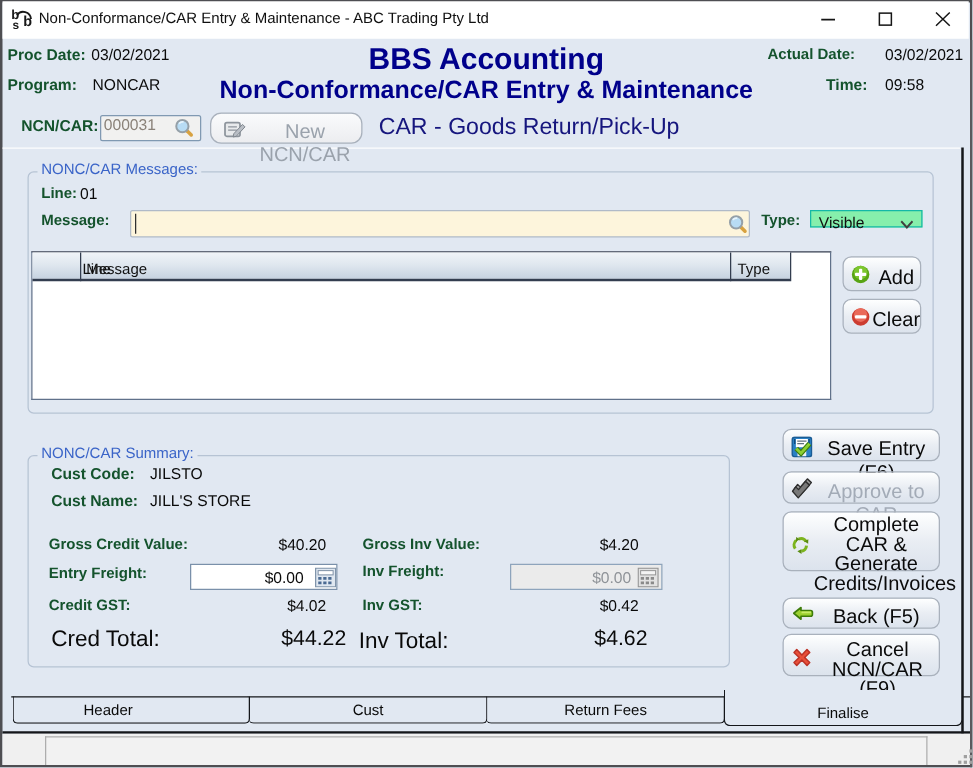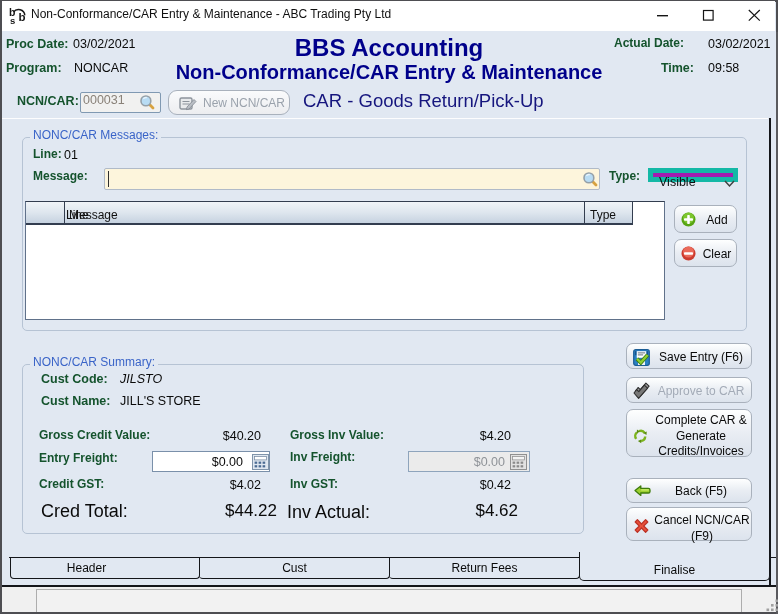--- a/index.html
+++ b/index.html
@@ -5,21 +5,21 @@
 * { margin:0; padding:0; box-sizing:border-box; }
 html,body { width:778px; height:614px; }
 body { font-family:"Liberation Sans", sans-serif; position:relative; background:#e1e8f2; overflow:hidden; color:#0a0a0a; }
 .abs { position:absolute; }
 .b { font-weight:bold; }
 .navy { color:#00008b; }
 .lbl { position:absolute; font-size:12px; font-weight:bold; color:#14532d; line-height:1.15; }
 .val { position:absolute; font-size:12.5px; color:#0a0a0a; line-height:1.15; }
 .fs { position:absolute; border:1px solid #b6c3d4; border-radius:5px; }
 .fslbl { position:absolute; background:#e1e8f2; color:#3a64c8; font-size:12px; padding:0 3px; line-height:1.1; }
-.btn { position:absolute; border:1px solid #a9b1bc; border-radius:7px; background:linear-gradient(#feffff, #e9edf3 50%, #dce3ed); color:#0a0a0a; font-size:12px; }
+.btn { position:absolute; border:1px solid #a9b1bc; border-radius:7px; background:linear-gradient(#feffff, #e9edf3 50%, #dce3ed); color:#0a0a0a; font-size:16px; }
 .btn .txt { position:absolute; text-align:center; line-height:1.2; }
 .gh { position:absolute; font-size:12px; color:#101010; top:7px; line-height:1.1; }
 .gsep { position:absolute; top:0; width:1px; height:23px; background:#333d4f; }
 .tabtxt { position:absolute; font-size:12px; text-align:center; line-height:1.1; }
 </style>
 </head>
 <body>
 
 <div class="abs" style="left:0; top:0; width:778px; height:614px; border:2px solid #4e4e52;"></div>
 <div class="abs" style="left:2px; top:1px; width:773px; height:30px; background:#ffffff;"></div>
@@ -77,21 +77,21 @@
 <div class="lbl" style="left:33px; top:170px;">Message:</div>
 <div class="abs" style="left:104px; top:168px; width:496px; height:22px; background:#fdf5dc; border:1px solid #b0bac8; border-radius:2px;">
   <div class="abs" style="left:3px; top:2px; width:1px; height:16px; background:#303030;"></div>
   <svg class="abs" style="left:477px; top:2px;" width="16" height="16" viewBox="0 0 16 16">
     <path d="M 10.8 10.8 L 14 14" stroke="#d8a240" stroke-width="2.8" stroke-linecap="round"></path>
     <circle cx="6.9" cy="6.9" r="4.9" fill="#b8dcf4" stroke="#95a0a8" stroke-width="1.6"></circle>
     <path d="M 4.3 4.9 a 3.6 3.6 0 0 1 3.6 -1.3" stroke="#e8f4fc" stroke-width="1.3" fill="none"></path>
   </svg>
 </div>
 <div class="lbl" style="left:609px; top:170px;">Type:</div>
-<div class="abs" style="left:648px; top:168px; width:90px; height:14px; background:#a21caf; border:5px solid #14b8a6;">
+<div class="abs" style="left:648px; top:168px; width:90px; height:14px; background:#86efac; border:1px solid #14b8a6;">
   <div class="abs" style="left:6px; top:2px; font-size:12.5px; color:#101010;">Visible</div>
   <svg class="abs" style="left:71px; top:7px;" width="12" height="8" viewBox="0 0 12 8">
     <path d="M 1 1 L 5.5 6 L 10 1" stroke="#404040" stroke-width="1.5" fill="none"></path>
   </svg>
 </div>
 
 <div class="abs" style="left:25px; top:201px; width:640px; height:119px; background:#fff; border:1px solid #60718a; border-top-color:#333d4f;">
   <div class="abs" style="left:0; top:0; width:606px; height:23px; background:linear-gradient(#f0f4f8, #dee6ee 50%, #c6d2e0); border-bottom:2px solid #333d4f;"></div>
   <div class="gh" style="left:20px;margin-left:20px;">Line</div>
   <div class="gh" style="left:43px;">Message</div>
@@ -115,21 +115,21 @@
     <circle cx="7.5" cy="7.5" r="7" fill="#cc3c30"></circle>
     <circle cx="7.5" cy="6" r="5.5" fill="#ea6a5a"></circle>
     <rect x="3" y="6.2" width="9" height="2.6" rx="0.8" fill="#fff"></rect>
   </svg>
   <div class="txt" style="left:22px; top:7px; width:40px;">Clear</div>
 </div>
 
 <div class="fs" style="left:22px; top:364px; width:562px; height:170px;"></div>
 <div class="fslbl" style="left:30px; top:356px;">NONC/CAR Summary:</div>
 <div class="lbl" style="left:41px; top:372px; font-size:12.5px;">Cust Code:</div>
-<div class="val" style="left:120px; top:372px;font-style:italic;">JILSTO</div>
+<div class="val" style="left:120px; top:372px;">JILSTO</div>
 <div class="lbl" style="left:41px; top:394px; font-size:12.5px;">Cust Name:</div>
 <div class="val" style="left:120px; top:394px;">JILL'S STORE</div>
 
 <div class="lbl" style="left:39px; top:429px;">Gross Credit Value:</div>
 <div class="val" style="left:161px; top:429px; width:100px; text-align:right;">$40.20</div>
 <div class="lbl" style="left:290px; top:429px;">Gross Inv Value:</div>
 <div class="val" style="left:411px; top:429px; width:100px; text-align:right;">$4.20</div>
 
 <div class="lbl" style="left:39px; top:452px;">Entry Freight:</div>
 <div class="abs" style="left:152px; top:451px; width:118px; height:21px; background:#fff; border:1px solid #7a90aa;">
@@ -164,21 +164,21 @@
   </svg>
 </div>
 
 <div class="lbl" style="left:39px; top:478px;">Credit GST:</div>
 <div class="val" style="left:161px; top:478px; width:100px; text-align:right;">$4.02</div>
 <div class="lbl" style="left:290px; top:478px;">Inv GST:</div>
 <div class="val" style="left:411px; top:478px; width:100px; text-align:right;">$0.42</div>
 
 <div class="abs" style="left:41px; top:502px; font-size:18px; line-height:1.1;">Cred Total:</div>
 <div class="abs" style="left:177px; top:502px; width:100px; text-align:right; font-size:17px; line-height:1.1;">$44.22</div>
-<div class="abs" style="left:287px; top:503px; font-size:18px; line-height:1.1;">Inv Actual:</div>
+<div class="abs" style="left:287px; top:503px; font-size:18px; line-height:1.1;">Inv Total:</div>
 <div class="abs" style="left:418px; top:502px; width:100px; text-align:right; font-size:17px; line-height:1.1;">$4.62</div>
 
 <div class="btn" style="left:626px; top:343px; width:126px; height:26px;">
   <svg class="abs" style="left:6px; top:5px;" width="17" height="17" viewBox="0 0 17 17">
     <rect x="0.7" y="0.7" width="15.6" height="15.6" rx="2" fill="#2a80c4" stroke="#1a5c94" stroke-width="1.2"></rect>
     <rect x="3.7" y="2.2" width="9.6" height="6.6" fill="#ffffff"></rect>
     <path d="M 4.8 3.9 h 7.4 M 4.8 5.9 h 5.4" stroke="#60707e" stroke-width="1"></path>
     <rect x="2.2" y="2.2" width="1.1" height="4" fill="#134a7c"></rect>
     <rect x="13.7" y="2.2" width="1.1" height="4" fill="#134a7c"></rect>
     <rect x="5" y="11.5" width="7" height="4.5" fill="#eef2f6"></rect>

